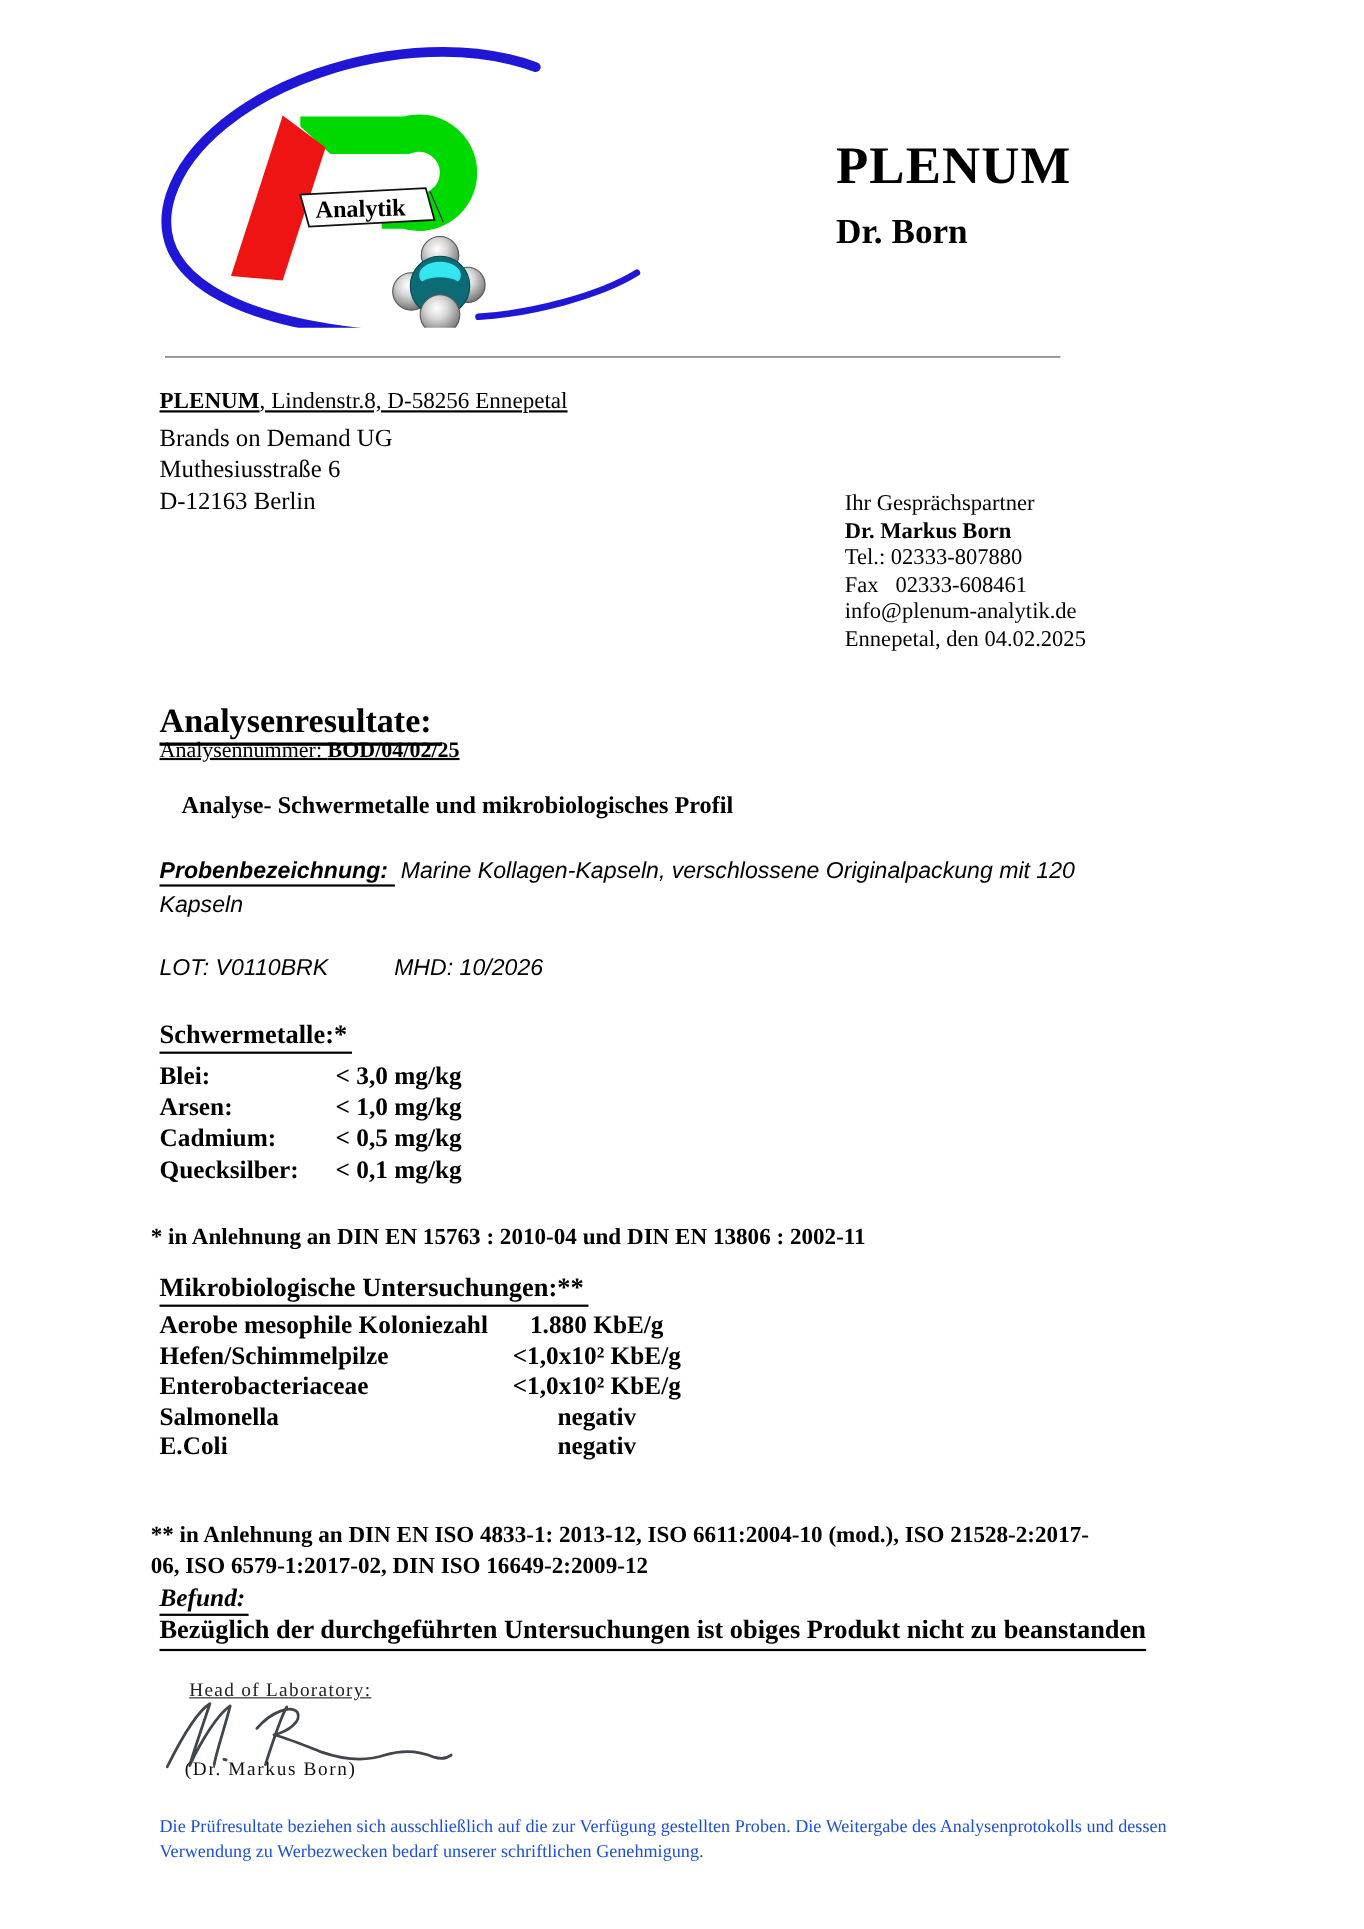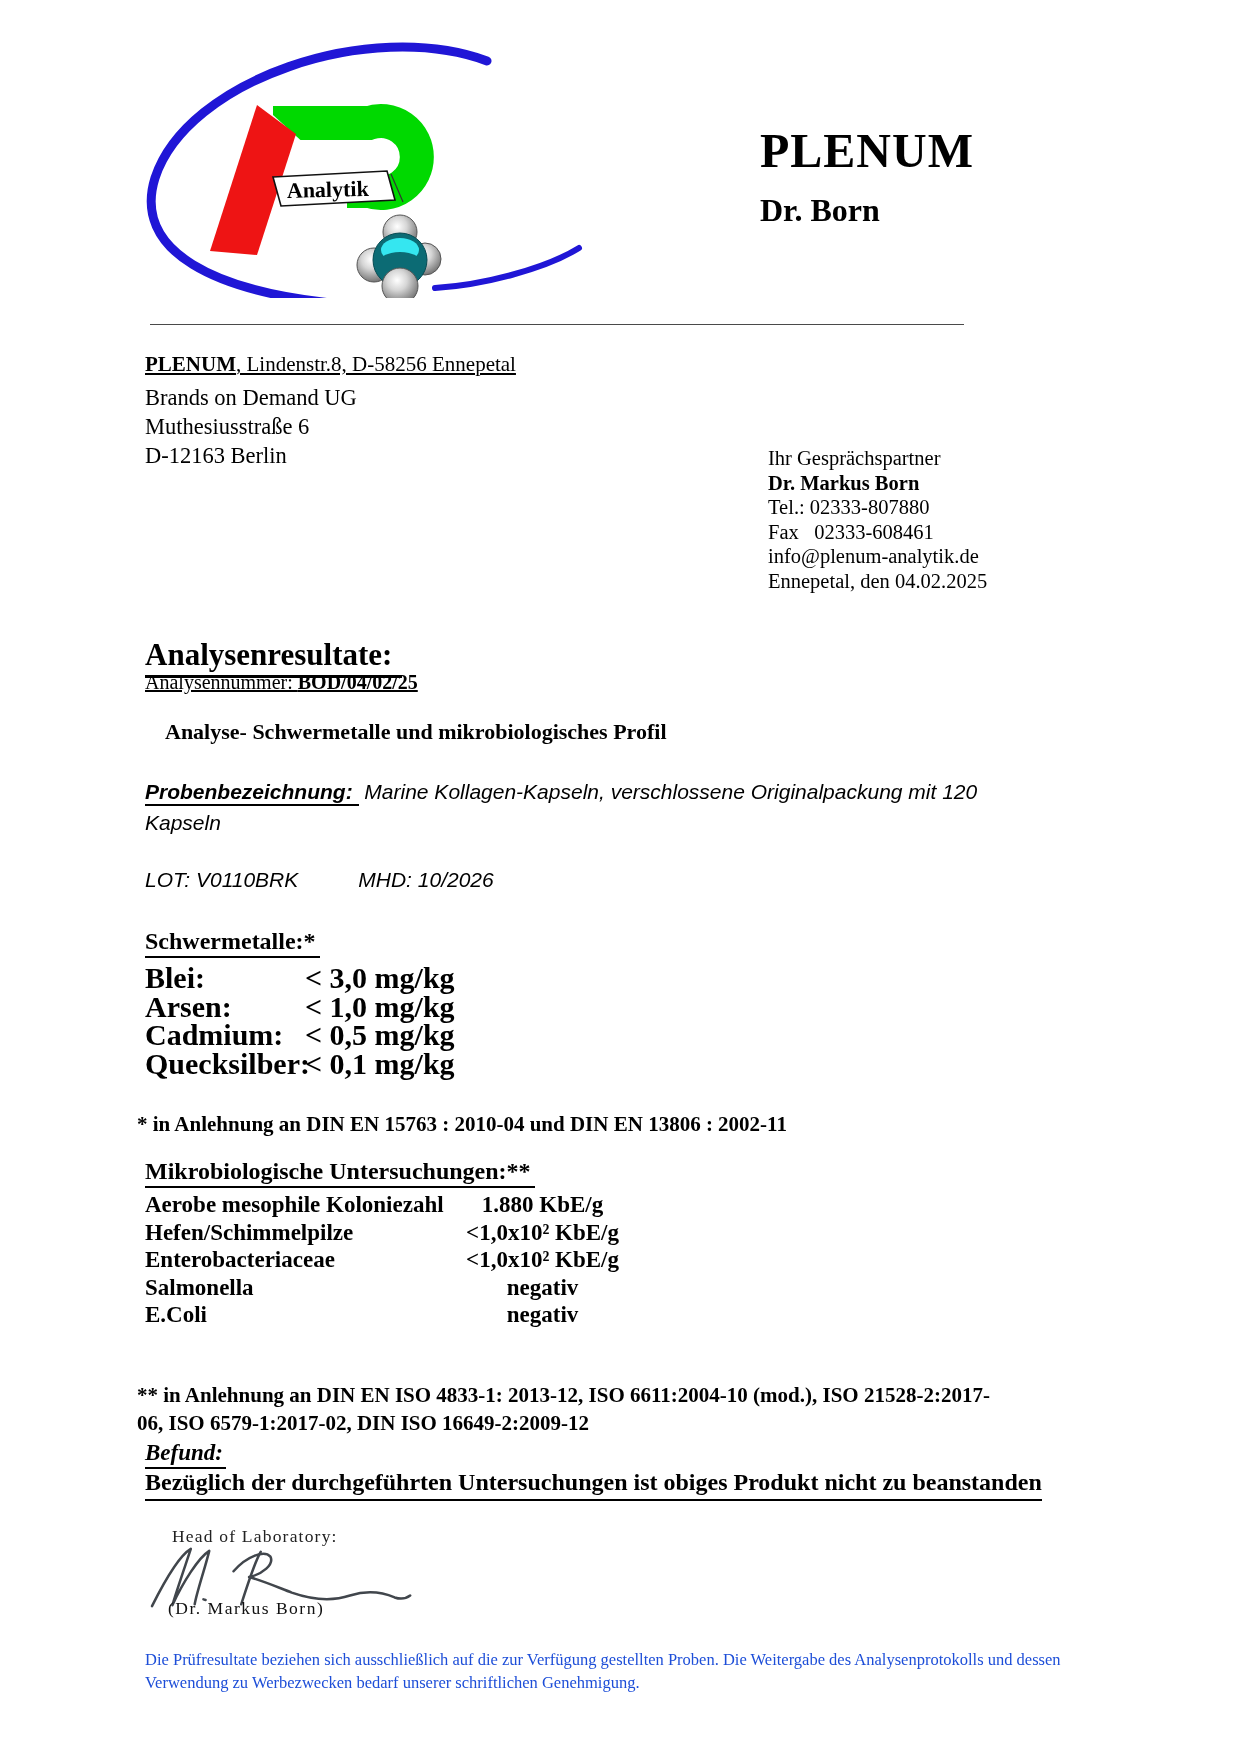--- a/index.html
+++ b/index.html
@@ -23,31 +23,31 @@
   .annr{font-size:20px;text-decoration:underline;white-space:pre;}
   .annr .b{font-weight:bold;}
   .analysis-title{font-size:22px;font-weight:bold;}
   .sample{font-family:"Liberation Sans",sans-serif;font-style:italic;
           font-size:21px;line-height:31px;width:930px;white-space:pre-wrap;}
   .sample .lbl{font-weight:bold;border-bottom:2.4px solid #000;padding-bottom:1px;}
   .lot-line{font-family:"Liberation Sans",sans-serif;font-style:italic;font-size:21px;white-space:pre;}
   .lot-line .mhd{margin-left:60px;}
   .sec-h{font-size:24px;font-weight:bold;border-bottom:2.6px solid #000;
          padding:0 4px 1px 0;display:inline-block;}
-  .hm-table{font-size:30px;font-weight:bold;}
+  .hm-table{font-size:23px;font-weight:bold;}
   .hm-table .row{display:grid;grid-template-columns:160px auto;line-height:28.5px;}
   .fn{font-size:21px;font-weight:bold;line-height:28px;}
   .mic-table{font-size:23px;font-weight:bold;}
   .mic-table .row{display:grid;grid-template-columns:315px 165px;line-height:27.5px;}
   .mic-table .val{text-align:center;}
   .befund{font-size:23px;font-weight:bold;font-style:italic;border-bottom:2.2px solid #000;
           padding:0 3px 1px 0;display:inline-block;}
   .statement{font-size:24px;font-weight:bold;border-bottom:2.8px solid #000;
              padding-bottom:3px;display:inline-block;}
-  .sig-caption{font-size:17.5px;letter-spacing:1.2px;color:#222;}
+  .sig-caption{font-size:17.5px;letter-spacing:1.2px;color:#222;text-decoration:underline;}
   .sig-name{font-size:17.5px;letter-spacing:1.5px;color:#111;}
   .footer div{font-size:16.5px;line-height:23px;color:#1d4ed8;}
 </style>
 </head>
 <body>
 
 <div class="page">
 
   <svg class="abs" style="left:115px;top:28px;" width="470" height="270" viewBox="0 0 470 270">
     <defs>

